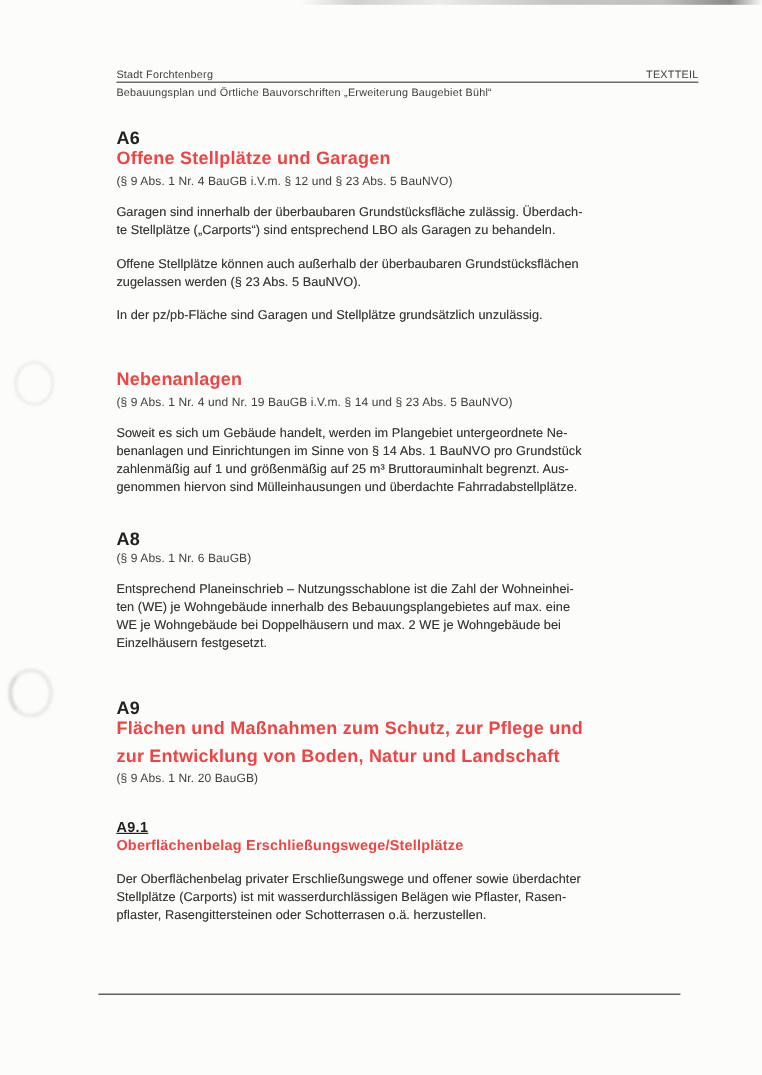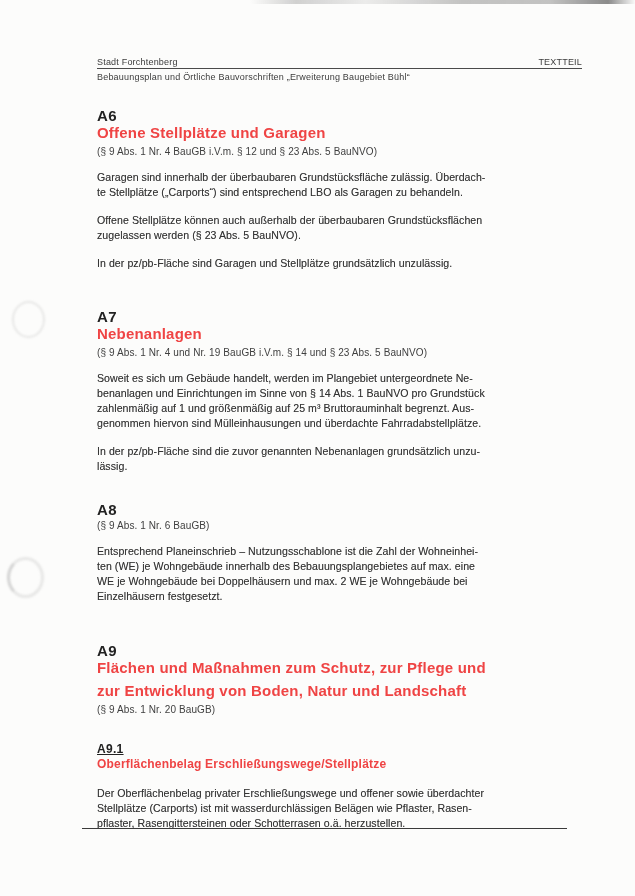--- a/index.html
+++ b/index.html
@@ -106,30 +106,27 @@
         <div class="sec-legal">(§ 9 Abs. 1 Nr. 4 BauGB i.V.m. § 12 und § 23 Abs. 5  BauNVO)</div>
         <div class="sec-para">Garagen sind innerhalb der überbaubaren Grundstücksfläche zulässig. Überdach-
 te Stellplätze („Carports“) sind entsprechend LBO als Garagen zu behandeln.</div>
         <div class="sec-para">Offene Stellplätze können auch außerhalb der überbaubaren Grundstücksflächen
 zugelassen werden (§ 23 Abs. 5 BauNVO).</div>
         <div class="sec-para">In der pz/pb-Fläche sind Garagen und Stellplätze grundsätzlich unzulässig.</div>
       </div>
     </div>
 
     <div class="section m-a7">
-      <div class="sec-num">A7</div>
       <div class="sec-body">
         <div class="sec-title">Nebenanlagen</div>
         <div class="sec-legal">(§ 9 Abs. 1 Nr. 4 und Nr. 19 BauGB i.V.m. § 14 und § 23 Abs. 5 BauNVO)</div>
         <div class="sec-para">Soweit es sich um Gebäude handelt, werden im Plangebiet untergeordnete Ne-
 benanlagen und Einrichtungen im Sinne von § 14 Abs. 1 BauNVO pro Grundstück
 zahlenmäßig auf 1 und größenmäßig auf 25 m³ Bruttorauminhalt begrenzt. Aus-
 genommen hiervon sind Mülleinhausungen und überdachte Fahrradabstellplätze.</div>
-        <div class="sec-para">In der pz/pb-Fläche sind die zuvor genannten Nebenanlagen grundsätzlich unzu-
-lässig.</div>
       </div>
     </div>
 
     <div class="section m-a8">
       <div class="sec-num">A8</div>
       <div class="sec-body">
         <div class="sec-legal">(§ 9 Abs. 1 Nr. 6 BauGB)</div>
         <div class="sec-para">Entsprechend Planeinschrieb – Nutzungsschablone ist die Zahl der Wohneinhei-
 ten (WE) je Wohngebäude innerhalb des Bebauungsplangebietes auf max. eine
 WE je Wohngebäude bei Doppelhäusern und max. 2 WE je Wohngebäude bei

